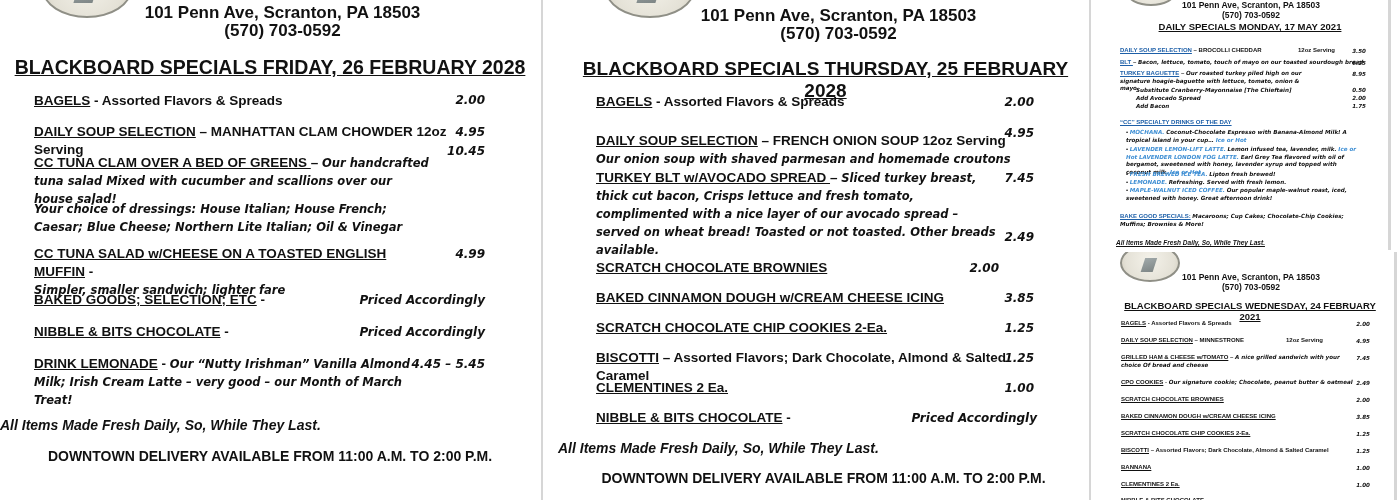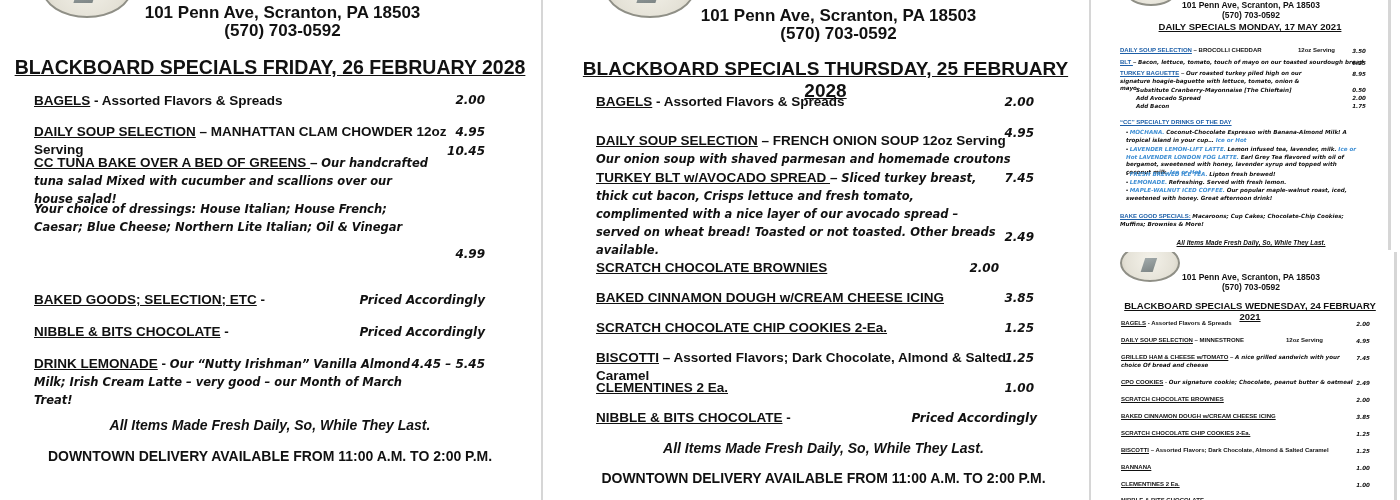--- a/index.html
+++ b/index.html
@@ -20,21 +20,21 @@
 
   .addr, .phone { position: absolute; text-align: center; font-weight: bold; width: 100%; left: 0; }
   .title { position: absolute; text-align: center; font-weight: bold; text-decoration: underline; width: 100%; left: 0; }
 
   .item { position: absolute; }
   .name { font-weight: bold; text-decoration: underline; }
   .dash { font-weight: bold; }
   .desc { font-family: "DejaVu Sans", sans-serif; font-style: italic; font-weight: bold; }
   .plain { font-weight: bold; }
   .price { position: absolute; font-family: "DejaVu Sans", sans-serif; font-style: italic; font-weight: bold; text-align: right; }
-  .footer-italic { position: absolute; text-align: center; font-style: italic; font-weight: bold; width: 100%; left: 0; }
+  .footer-italic { position: absolute; font-style: italic; font-weight: bold; width: 100%; left: 0; }
   .footer-bold { position: absolute; text-align: center; font-weight: bold; width: 100%; left: 0; }
 
   
   #p1 { left: 0; top: 0; width: 540px; height: 500px; }
   #p1 .addr { top: 3px; font-size: 17px; }
   #p1 .phone { top: 21px; font-size: 17px; }
   #p1 .title { top: 56px; font-size: 19.5px; }
   #p1 .item { font-size: 13.5px; line-height: 18px; left: 34px; width: 400px; }
   #p1 .desc { font-size: 11.5px; }
   #p1 .price { font-size: 12px; right: 55px; }
@@ -86,28 +86,32 @@
     <span class="name">BAGELS</span><span class="plain"> - </span><span class="plain">Assorted Flavors &amp; Spreads</span>
   </div>
   <div class="price" style="top:93px;">2.00</div>
 
   <div class="item" style="top:123px;width:420px;">
     <span class="name">DAILY SOUP SELECTION</span><span class="plain"> – </span><span class="plain">MANHATTAN CLAM CHOWDER  12oz Serving</span>
   </div>
   <div class="price" style="top:125px;">4.95</div>
 
   <div class="item" style="top:154px;width:400px;">
-    <span class="name">CC TUNA BAKE OVER A BED OF GREENS </span><span class="dash"> – </span><span class="desc">Our handcrafted tuna salad Mixed with cucumber and scallions over our house salad!</span>
+    <span class="name">CC TUNA CLAM OVER A BED OF GREENS </span><span class="dash"> – </span><span class="desc">Our handcrafted tuna salad Mixed with cucumber and scallions over our house salad!</span>
   </div>
   <div class="price" style="top:144px;">10.45</div>
 
   <div class="item" style="top:200px;width:395px;">
     <span class="desc">Your choice of dressings:  House Italian; House French; Caesar; Blue Cheese; Northern Lite Italian; Oil &amp; Vinegar</span>
   </div>
 
+  <div class="item" style="top:245px;width:360px;">
+    <span class="name">CC TUNA SALAD w/CHEESE ON A TOASTED ENGLISH MUFFIN</span><span class="plain"> - </span><br>
+    <span class="desc">Simpler, smaller sandwich; lighter fare</span>
+  </div>
   <div class="price" style="top:247px;">4.99</div>
 
   <div class="item" style="top:291px;">
     <span class="name">BAKED GOODS; SELECTION; ETC</span><span class="plain"> - </span>
   </div>
   <div class="price" style="top:293px;">Priced Accordingly</div>
 
   <div class="item" style="top:323px;">
     <span class="name">NIBBLE &amp; BITS CHOCOLATE</span><span class="plain"> - </span>
   </div>

